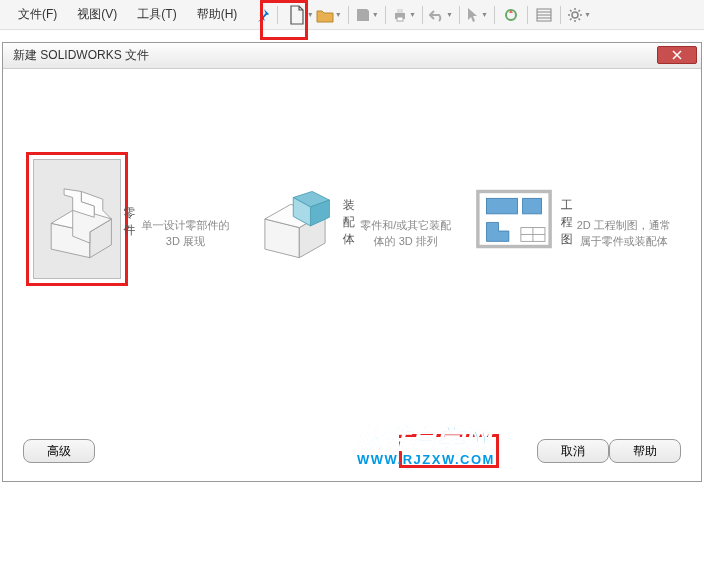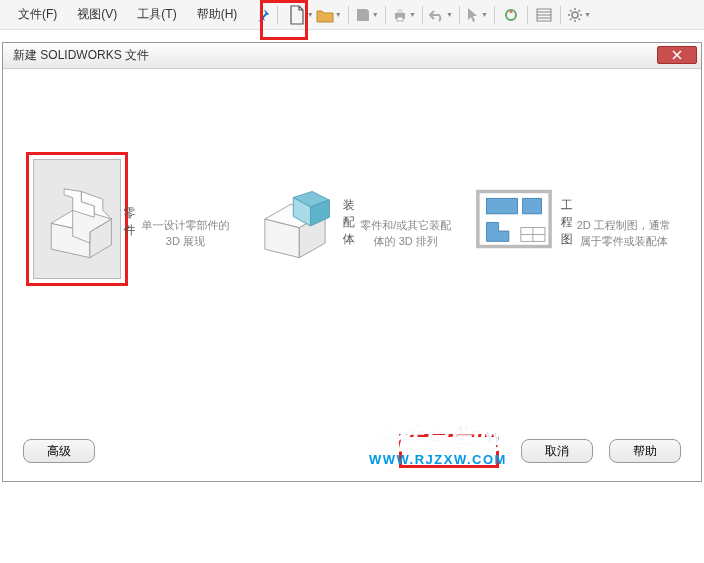--- a/index.html
+++ b/index.html
@@ -17,23 +17,23 @@
 .close-btn { position: absolute; right: 4px; top: 3px; width: 40px; height: 18px; background: #c94f4f; border: 1px solid #a03030; border-radius: 2px; color: #fff; display: flex; align-items: center; justify-content: center; font-size: 11px; cursor: pointer; }
 .dialog-body { padding: 90px 20px 20px 20px; display: flex; justify-content: space-around; }
 .doc-option { width: 200px; display: flex; flex-direction: row; align-items: center; text-align: center; cursor: pointer; }
 .icon-box { width: 120px; height: 120px; display: flex; align-items: center; justify-content: center; margin-bottom: 28px; }
 .icon-box.selected { background: #e8e8e8; border: 1px solid #bbb; }
 .doc-option.highlighted .icon-box { outline: 3px solid #e91e1e; outline-offset: 4px; }
 .doc-title { font-size: 12px; color: #555; margin-bottom: 22px; }
 .doc-desc { font-size: 11px; color: #888; line-height: 1.5; }
 .dialog-footer { position: absolute; bottom: 18px; left: 0; width: 100%; display: flex; align-items: center; padding: 0 20px; }
 .btn { min-width: 72px; height: 24px; background: linear-gradient(#f8f8f8, #e8e8e8); border: 1px solid #999; border-radius: 8px; font-size: 12px; cursor: pointer; display: flex; align-items: center; justify-content: center; }
-.footer-right { margin-left: auto; display: flex; gap: 16px; }
+.footer-right { margin-left: auto; display: flex; gap: 0; }
 .ok-highlight { position: absolute; bottom: 13px; left: 396px; width: 100px; height: 34px; border: 3px solid #e91e1e; pointer-events: none; }
-.watermark { position: absolute; bottom: 14px; left: 366px; pointer-events: none; }
+.watermark { position: absolute; bottom: 14px; left: 354px; pointer-events: none; }
 .watermark .line1 { font-size: 26px; font-weight: 900; font-style: italic; color: #0099e5; -webkit-text-stroke: 1px #fff; letter-spacing: 1px; }
 .watermark .line2 { font-size: 13px; color: #0099e5; text-align: center; letter-spacing: 1.5px; font-weight: bold; margin-top: -4px; }
 </style>
 </head>
 <body>
 
 <div class="menubar">
   <div class="menu-item">文件(F)</div>
   <div class="menu-item">视图(V)</div>
   <div class="menu-item">工具(T)</div>

